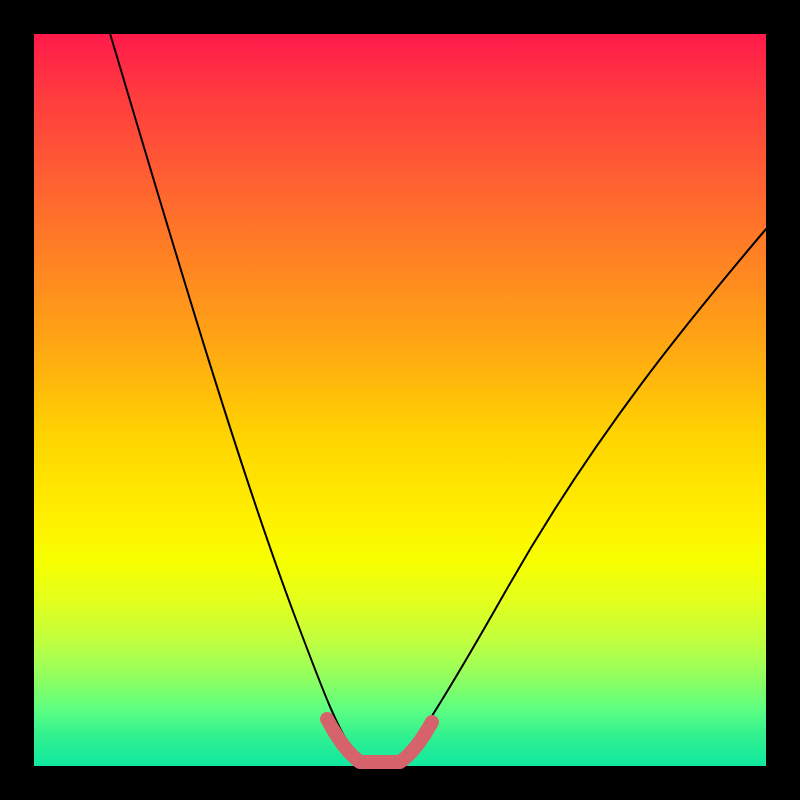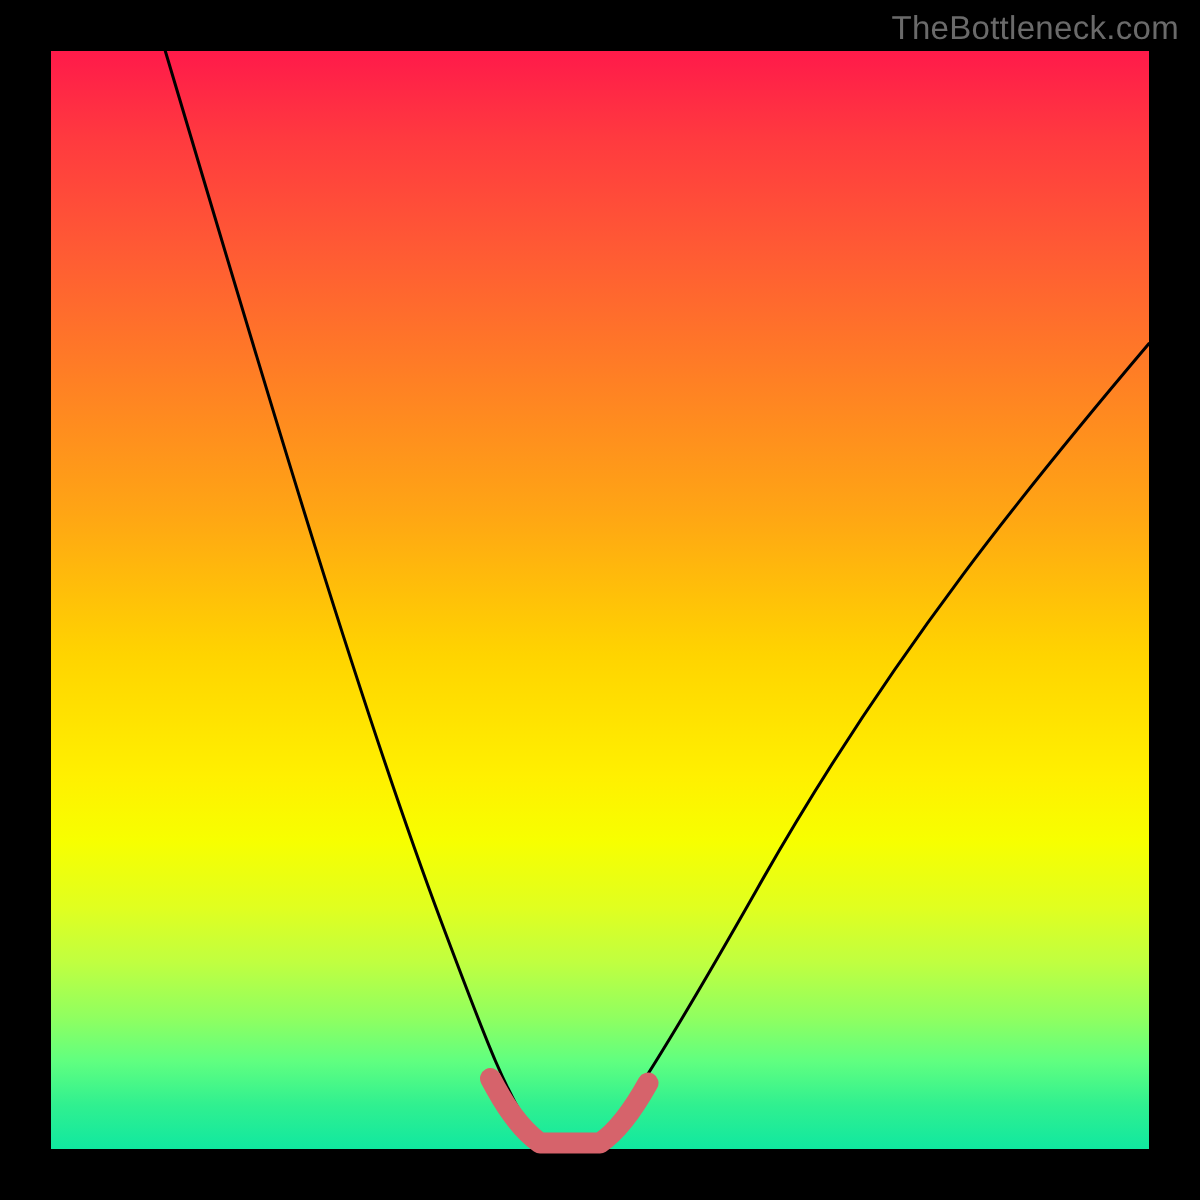--- a/index.html
+++ b/index.html
@@ -60,21 +60,20 @@
     width: 732px;
     height: 732px;
     overflow: visible;
   }
 </style>
 </head>
 <body>
 
 <div class="frame">
 
-  <div class="watermark">TheBottleneck.com</div>
 
   <div class="plot">
     <svg class="curves" viewBox="0 0 732 732" preserveAspectRatio="none">
       <path fill="none" stroke="#000" stroke-width="2" stroke-linecap="round" d="M 75,-4
                C 130,180 200,420 260,580
                C 290,660 305,700 326,728
                L 366,728
                C 385,706 420,648 470,560
                C 560,400 660,280 732,195"></path>
       <path fill="none" stroke="#d6636b" stroke-width="14" stroke-linecap="round" stroke-linejoin="round" d="M 293,685

